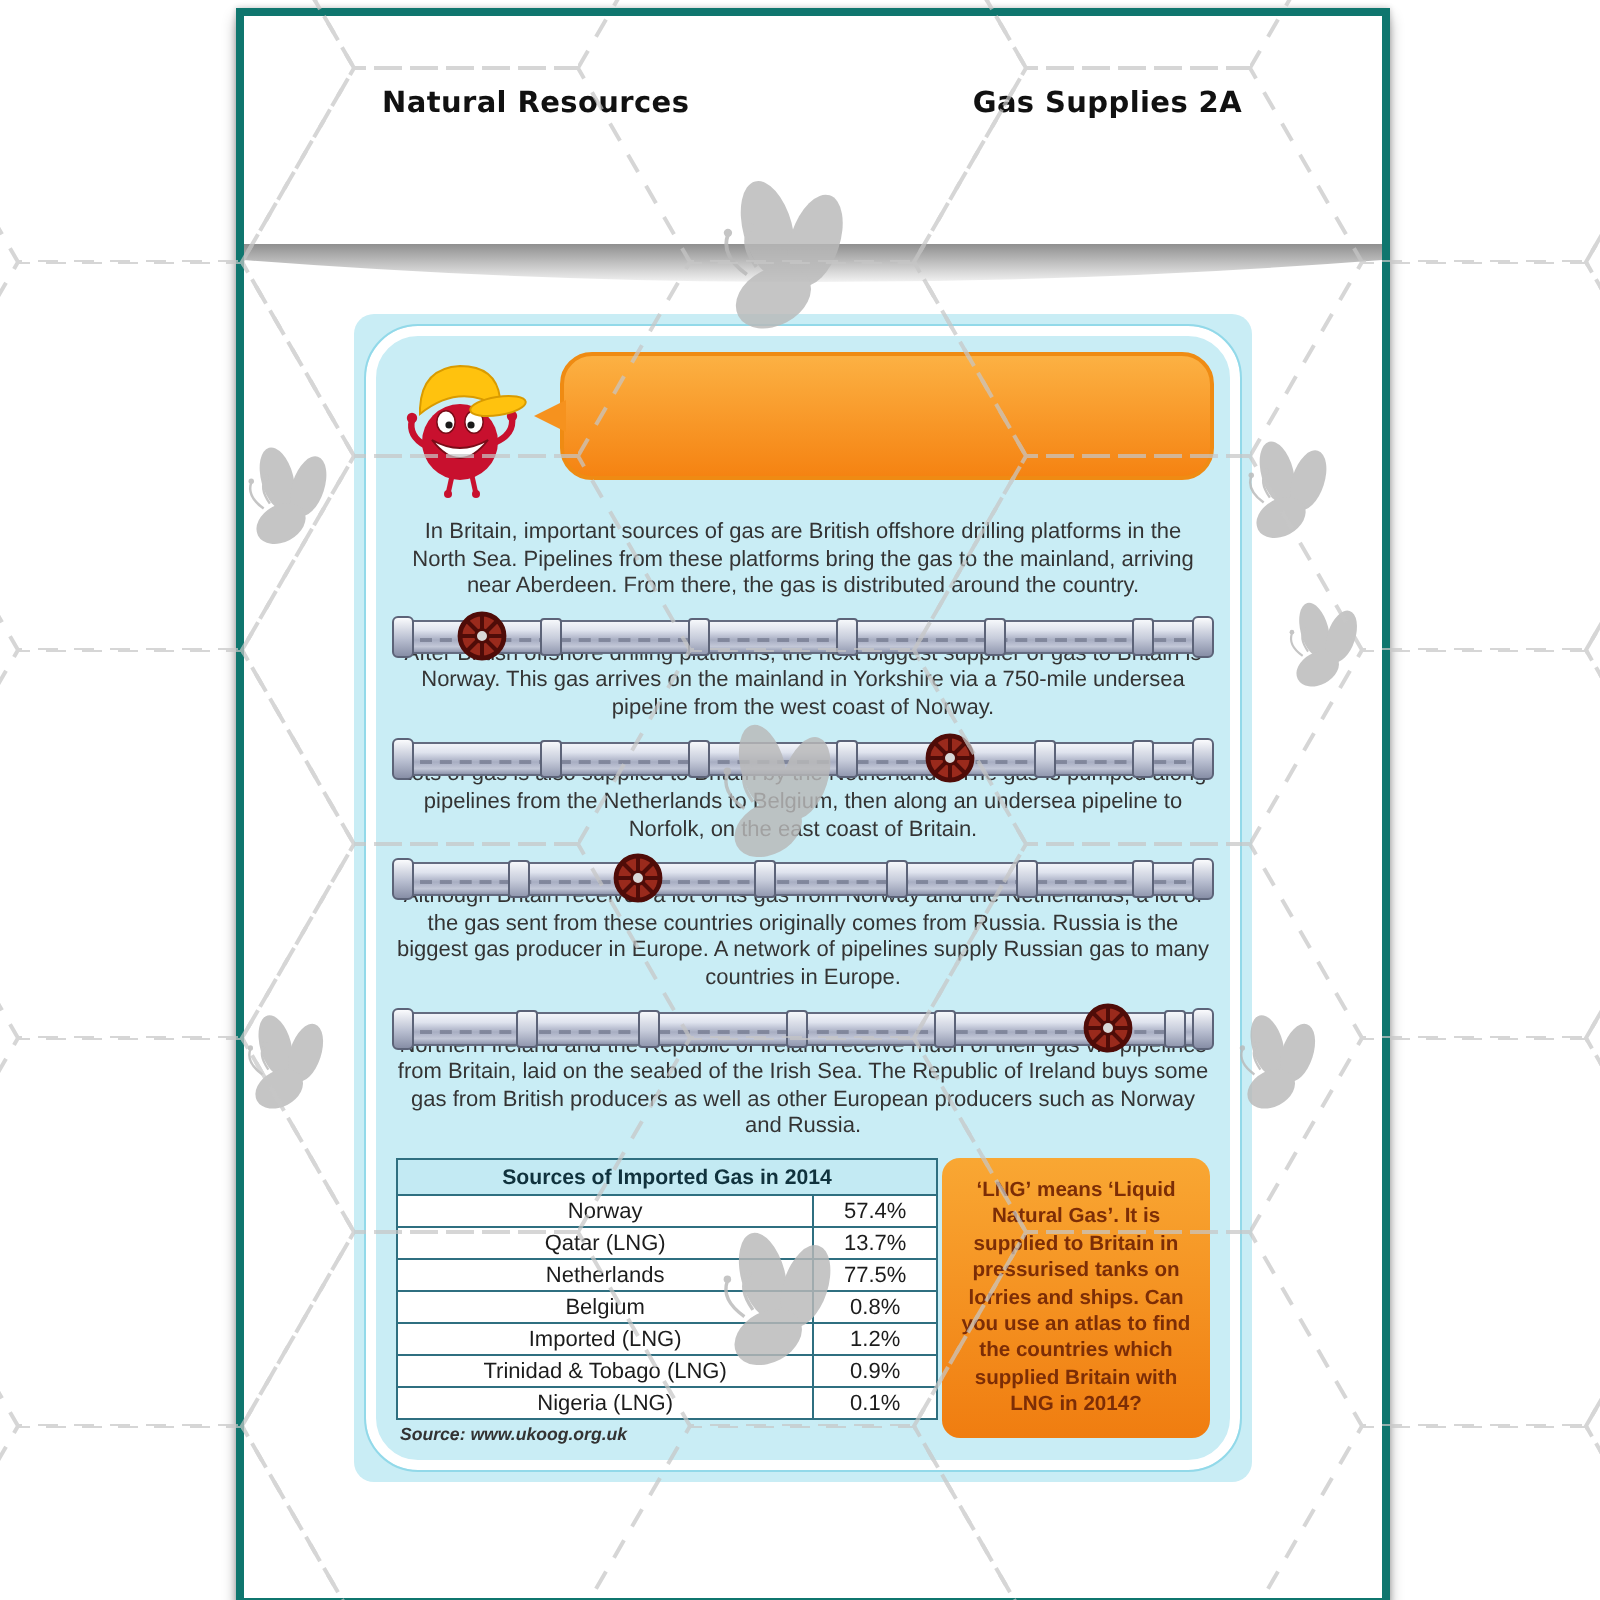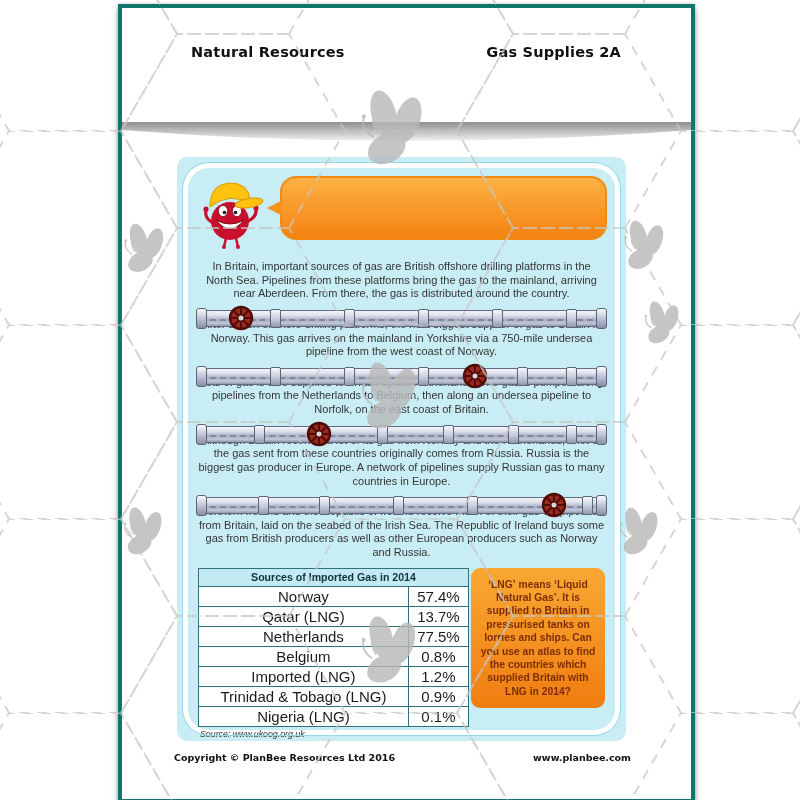--- a/index.html
+++ b/index.html
@@ -43,24 +43,24 @@
   .cap{position:absolute;top:1px;width:9px;height:19px;border:1px solid #5c6378;border-radius:3px;
         background:linear-gradient(#fafbfd,#b9bfd1 55%,#878ea6);}
   .cap.left{left:0;} .cap.right{right:0;}
   .joint{position:absolute;top:2px;width:9px;height:17px;border:1px solid #5c6378;border-radius:2px;
         background:linear-gradient(#f6f8fb,#c6cbda 55%,#9299b0);}
   .valve{position:absolute;top:-2px;margin-left:-13px;}
   
   .bottom-row{display:flex;align-items:flex-start;gap:2px;margin:6px 2px 0 2px;}
   .table-wrap{flex:1;}
   table.gas{width:100%;border-collapse:collapse;background:#ffffff;}
-  table.gas td{border:1.5px solid #2f6f80;text-align:center;font-size:15px;color:#1c1c1c;
+  table.gas td{border:1.5px solid #2f6f80;text-align:center;font-size:11px;color:#1c1c1c;
         padding:1px 3px;height:13px;}
   table.gas tr.thead td{background:#c3eaf3;font-weight:700;font-size:10.6px;color:#10323d;height:15px;}
-  .source{font-size:8.8px;font-style:italic;color:#333;margin:2px 0 0 2px;font-weight:400;}
+  .source{font-size:8.8px;font-style:italic;color:#333;margin:2px 0 0 2px;font-weight:700;}
   .lng{flex:0 0 118px;background:linear-gradient(#f9a733,#f07d10);border-radius:9px;
         padding:10px 8px;min-height:108px;text-align:center;font-size:10.3px;line-height:1.3;
         color:#7c2d06;font-weight:600;}
   .lng b{font-weight:800;}
 </style>
 </head>
 <body>
 
 <div class="stage">
 
@@ -243,24 +243,20 @@
           </div>
           <div class="lng">
             <b>‘LNG’</b>
             <span>means ‘Liquid Natural Gas’. It is supplied to Britain in pressurised tanks on lorries and ships. Can you use an atlas to find the countries which supplied Britain with LNG in 2014?</span>
           </div>
         </div>
 
       </div>
     </div>
 
-    <div class="page-footer">
-      <span>Copyright © PlanBee Resources Ltd 2016</span>
-      <span>www.planbee.com</span>
-    </div>
   </div>
 
   <svg class="beesil" style="left:343px;top:88px" width="95" height="90" viewBox="0 0 100 95">
       <use href="#bee-sil"></use>
     </svg>
   <svg class="beesil" style="left:112px;top:222px" width="62" height="59" viewBox="0 0 100 95">
       <use href="#bee-sil"></use>
     </svg>
   <svg class="beesil" style="left:612px;top:219px" width="62" height="59" viewBox="0 0 100 95">
       <use href="#bee-sil"></use>

